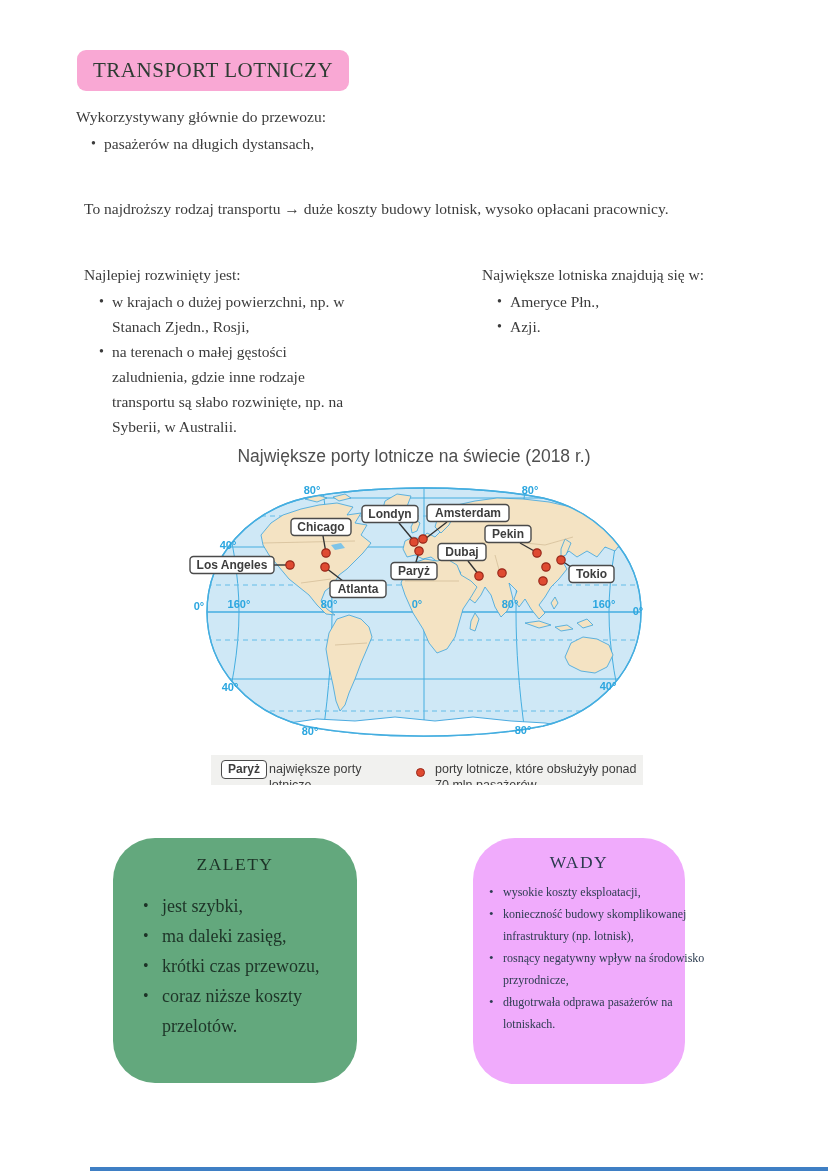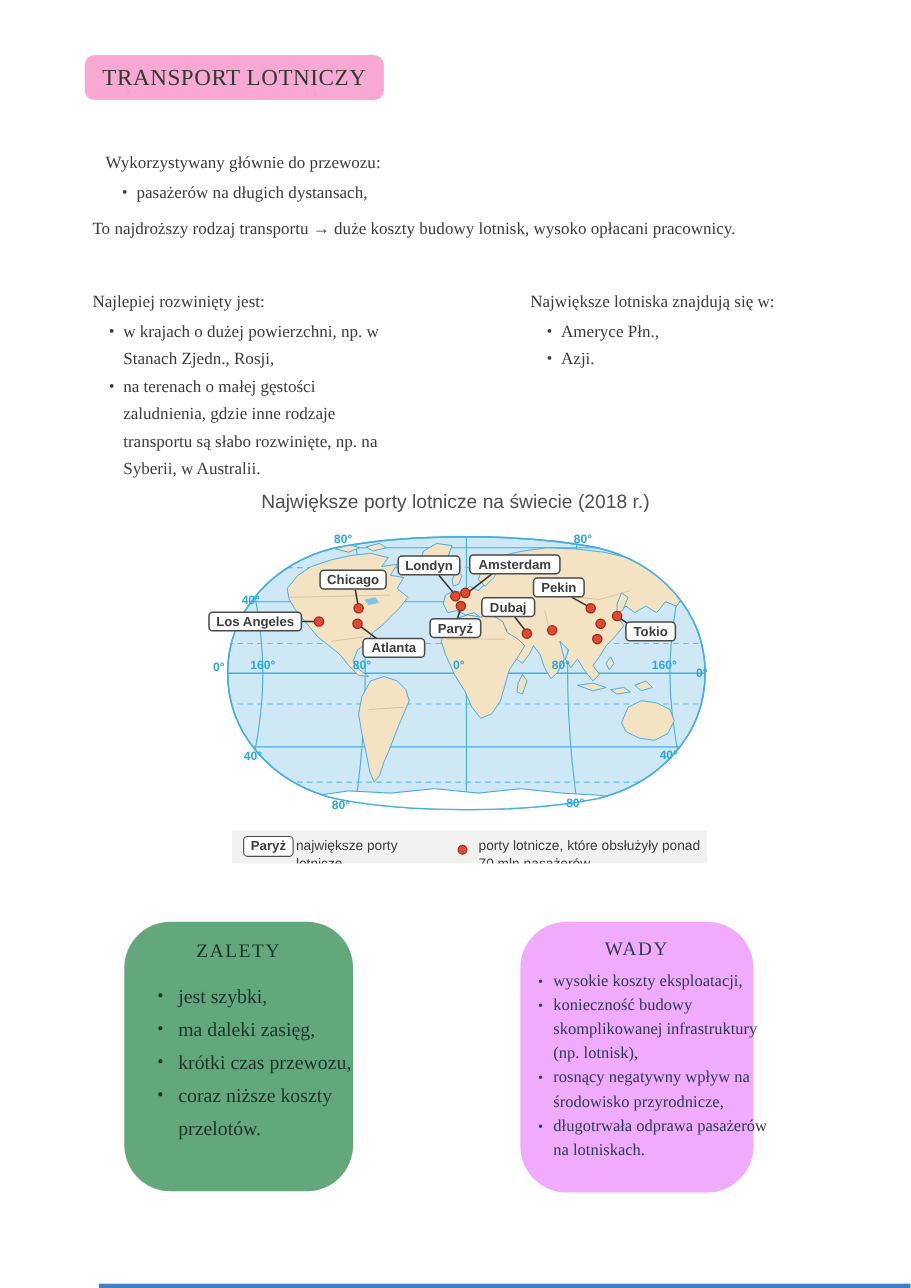--- a/index.html
+++ b/index.html
@@ -31,41 +31,41 @@
           font-family:"Liberation Sans","DejaVu Sans",sans-serif;color:#3c3c3c;}
   .legend-citybox{position:absolute;left:10px;top:5px;border:1.4px solid #4a4a4a;border-radius:4px;
           background:#fff;padding:1px 6px 2px 6px;font-weight:bold;font-size:12px;color:#3d3d3d;}
   .legend-text{position:absolute;top:6px;font-size:12.5px;line-height:16px;}
   .legend-dot{position:absolute;left:205px;top:13px;width:9px;height:9px;border-radius:50%;
           background:#df4a31;border:1.5px solid #99281a;box-sizing:border-box;}
 
   
   .card{border-radius:42px;font-family:"Liberation Serif","DejaVu Serif",serif;}
   .card h2{margin:0;text-align:center;font-size:17.5px;font-weight:normal;letter-spacing:1.5px;}
-  .card-green{left:113px;top:838px;width:208px;height:245px;background:#63a87d;color:#1d3327;padding-top:16px;box-sizing:border-box;}
+  .card-green{left:113px;top:838px;width:244px;height:245px;background:#63a87d;color:#1d3327;padding-top:16px;box-sizing:border-box;}
   .card-green h2{color:#1c3226;}
   .card-green ul.doc{margin-top:16px;padding-left:37px;width:195px;font-size:18px;line-height:30px;margin-left:12px;}
   .card-green ul.doc li::before{left:-19px;font-size:16px;color:#1d3327;}
   .card-blue{left:473px;top:838px;width:212px;height:246px;background:#f0abfc;color:#2c3c50;padding-top:14px;box-sizing:border-box;}
   .card-blue h2{color:#2b3a4e;}
-  .card-blue ul.doc{margin-top:8px;padding-left:30px;width:205px;font-size:15px;line-height:22px;}
+  .card-blue ul.doc{margin-top:8px;padding-left:30px;width:205px;font-size:12px;line-height:22px;}
   .card-blue ul.doc li::before{left:-14px;font-size:13px;color:#2c3c50;}
 
   .bottom-line{left:90px;top:1167px;width:738px;height:4px;background:#3f7fc4;}
 </style>
 </head>
 <body>
 
 <div class="page">
 
   <div class="abs title-chip">
     <h1>TRANSPORT LOTNICZY</h1>
   </div>
 
-  <div class="abs body-text" style="left:96px;top:104px;width:700px;margin-top:32px;">
+  <div class="abs body-text" style="left:76px;top:104px;width:700px;">
     <div>Wykorzystywany głównie do przewozu:</div>
     <ul class="doc">
       <li>pasażerów na długich dystansach,</li>
     </ul>
   </div>
   <div class="abs body-text" style="left:84px;top:196px;width:720px;">To najdroższy rodzaj transportu → duże koszty budowy lotnisk, wysoko opłacani pracownicy.</div>
 
   <div class="abs body-text" style="left:84px;top:262px;width:262px;">
     <div>Najlepiej rozwinięty jest:</div>
     <ul class="doc">

